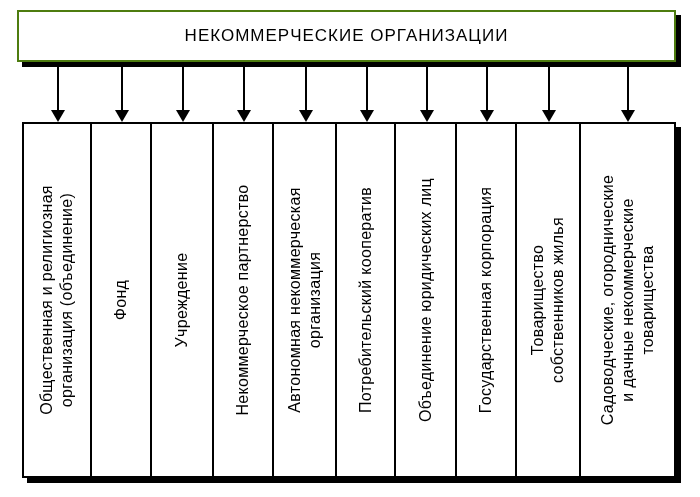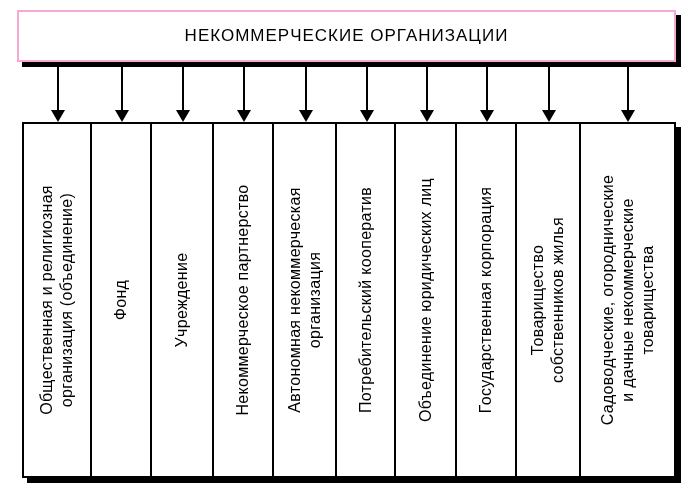--- a/index.html
+++ b/index.html
@@ -17,21 +17,21 @@
     overflow: hidden;
   }
 
   
   .title-box {
     position: absolute;
     left: 17px;
     top: 10px;
     width: 655px;
     height: 48px;
-    border: 2px solid #f9a8d4;
+    border: 2px solid #4d7c0f;
     box-shadow: 5px 5px 0 0 #000;
     background: #ffffff;
     display: flex;
     align-items: center;
     justify-content: center;
   }
   .title-box span {
     font-size: 17px;
     letter-spacing: 1px;
     white-space: nowrap;

